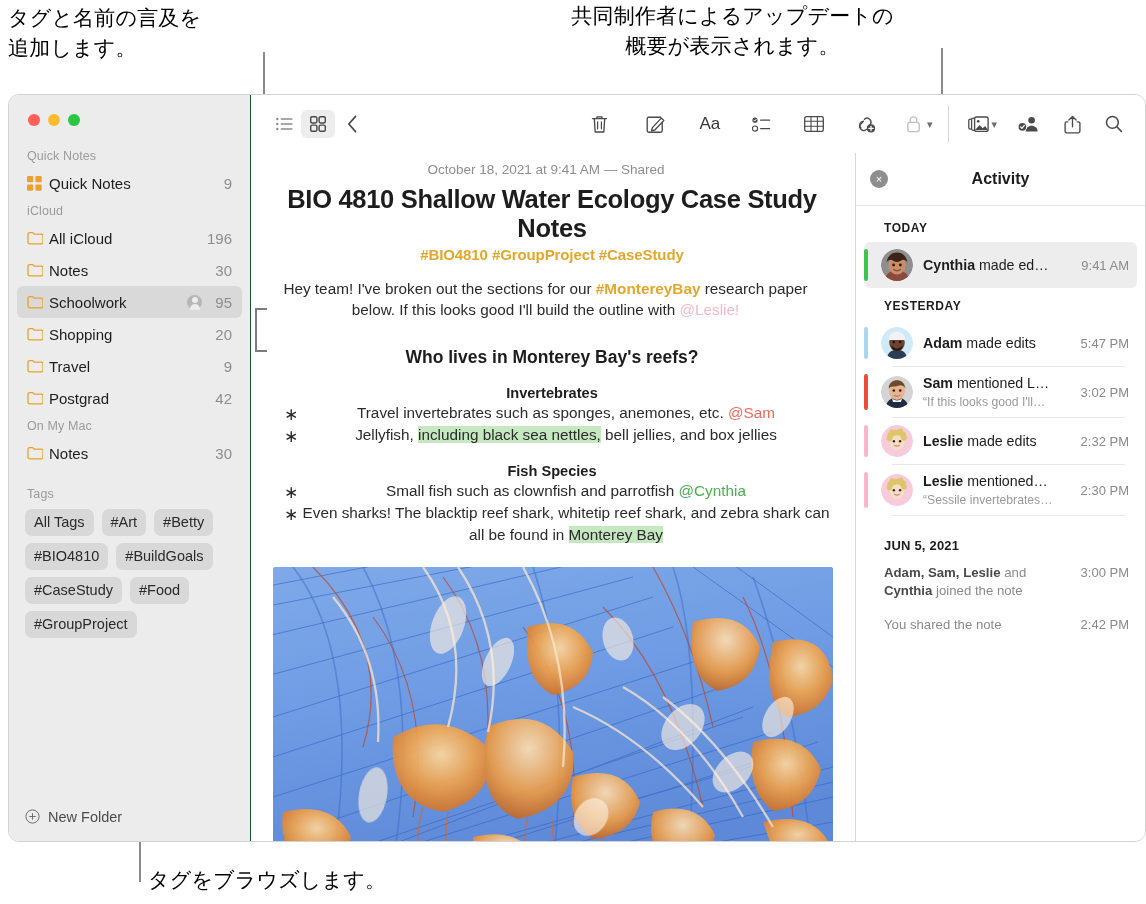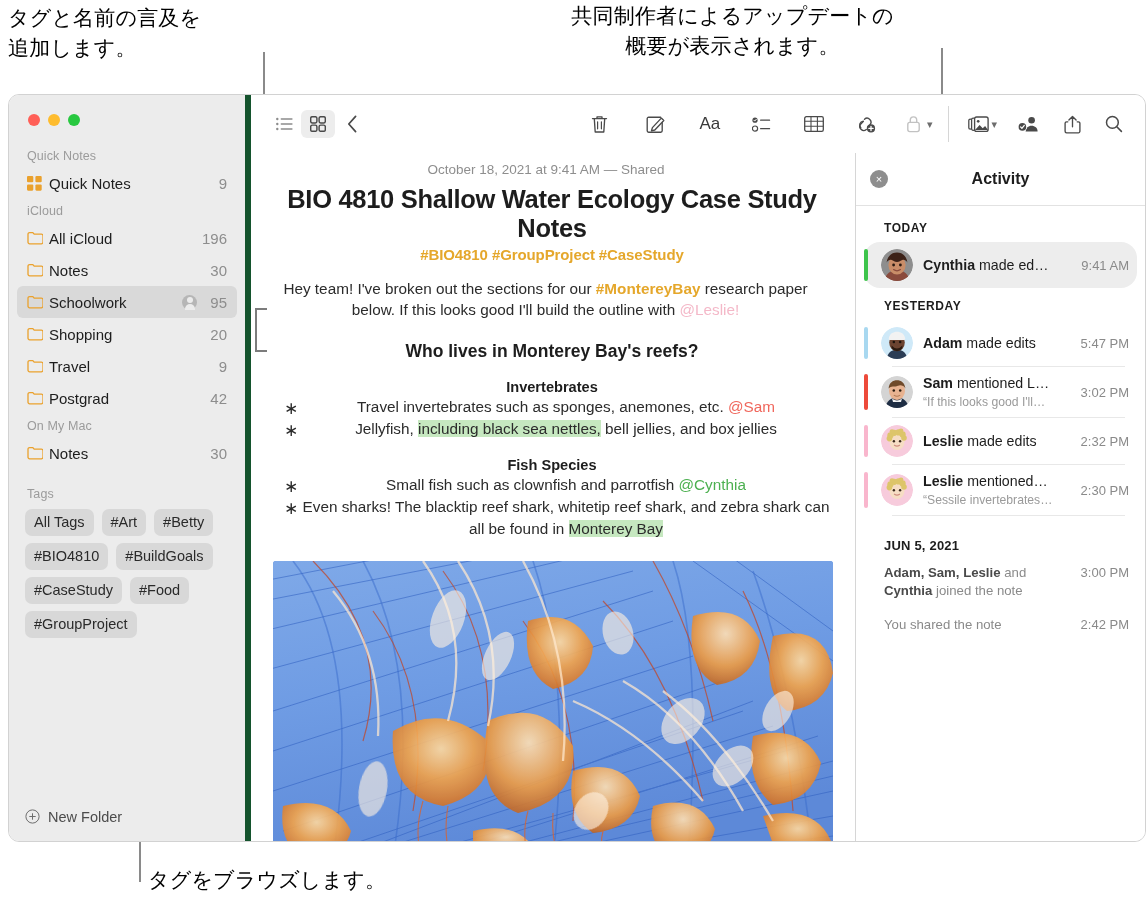--- a/index.html
+++ b/index.html
@@ -39,21 +39,21 @@
     border-radius: 11px;
     border: 1px solid #d2d2d2;
     overflow: hidden;
     display: flex;
   }
 
   
   #sidebar {
     width: 242px; flex: 0 0 242px;
     background: #ececec;
-    border-right: 6px solid #14532d;
+    border-right: 1px solid #14532d;
     position: relative;
     display: flex; flex-direction: column;
   }
   .traffic {
     display: flex; gap: 8px;
     padding: 19px 0 0 19px;
   }
   .dot { width: 12px; height: 12px; border-radius: 50%; }
   .dot.red    { background: #ff5f57; }
   .dot.yellow { background: #febc2e; }
@@ -143,21 +143,21 @@
   .note-para {
     font-size: 15.3px; color: #2b2b2b; line-height: 1.43;
     margin-top: 15px; max-width: 545px;
   }
   .h-tag  { color: #e5a72b; font-weight: 600; }
   .m-pink { color: #f4b8c8; }
   .m-red  { color: #f0675c; }
   .m-green{ color: #4cb050; }
   .hl     { background: #c6e8c0; }
 
-  .note-h2 { font-size: 17.5px; font-weight: bold; color: #1d1d1d; margin-top: 20px; }
+  .note-h2 { font-size: 17.5px; font-weight: bold; color: #1d1d1d; margin-top: 26px; }
   .note-h3 { font-size: 14.6px; font-weight: bold; color: #1d1d1d; margin-top: 17px; }
   ul.stars { list-style: none; margin-top: 1px; }
   ul.stars li {
     font-size: 15.3px; color: #2b2b2b; line-height: 1.44;
     padding-left: 28px; position: relative; max-width: 570px;
   }
   ul.stars li::before {
     content: "\2217"; position: absolute; left: 11px; top: 1px;
     color: #2b2b2b; font-size: 17px;
   }
@@ -202,21 +202,21 @@
     font-size: 12px; font-weight: bold; color: #1d1d1d;
     letter-spacing: .55px; padding: 11px 0 7px 28px;
   }
   .act-daylabel.big { font-size: 13px; padding-top: 22px; letter-spacing: .2px; }
 
   .act-row {
     display: flex; align-items: center;
     margin: 0 8px; padding: 7px 8px 7px 0;
     border-radius: 6px; position: relative;
   }
-  .act-row.selected { background: #ededed; border-radius: 16px; }
+  .act-row.selected { background: #ededed; }
   .act-row .bar { width: 4px; border-radius: 2px; align-self: stretch; margin-right: 13px; flex: 0 0 4px;}
   .act-row .avatar {
     width: 32px; height: 32px; border-radius: 50%; flex: 0 0 32px;
     margin-right: 10px; overflow: hidden; position: relative;
   }
   .act-row .txtcol { flex: 1; min-width: 0; }
   .act-row .line1 {
     font-size: 14.2px; color: #1d1d1d; white-space: nowrap;
     overflow: hidden; text-overflow: ellipsis;
   }

